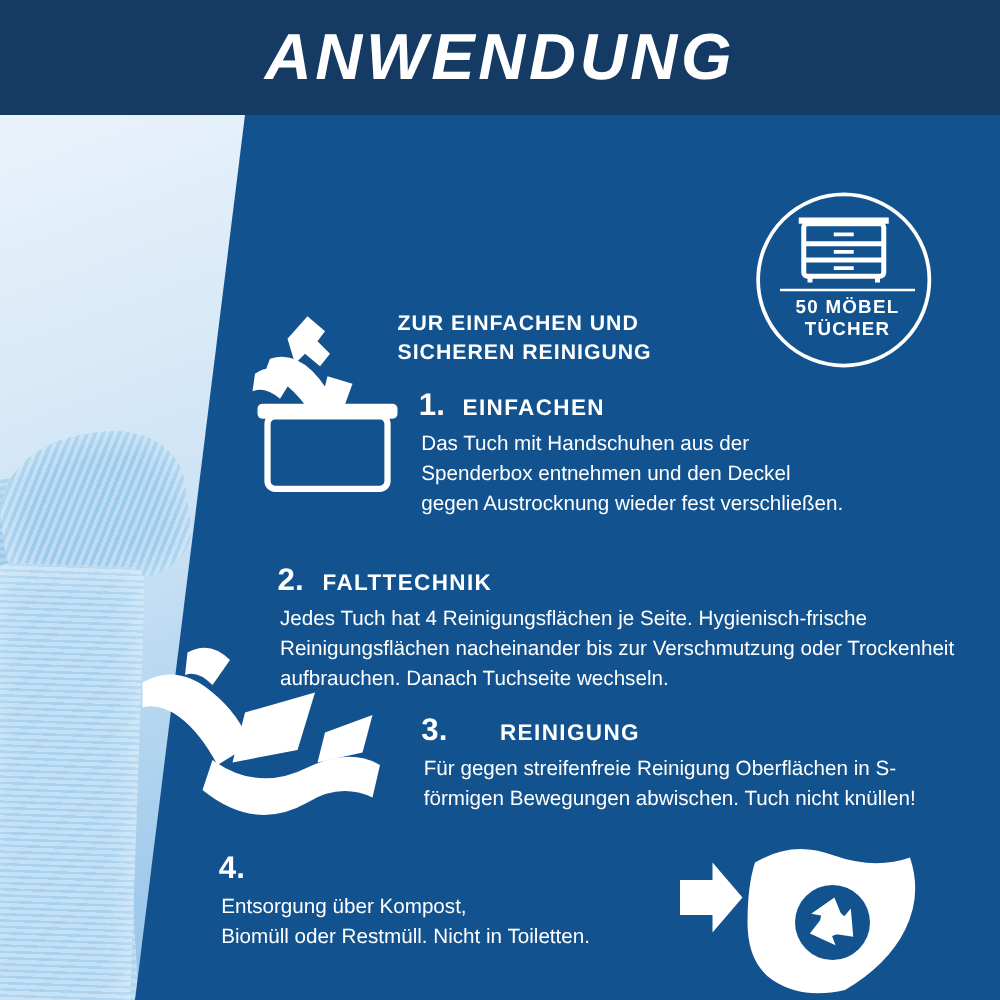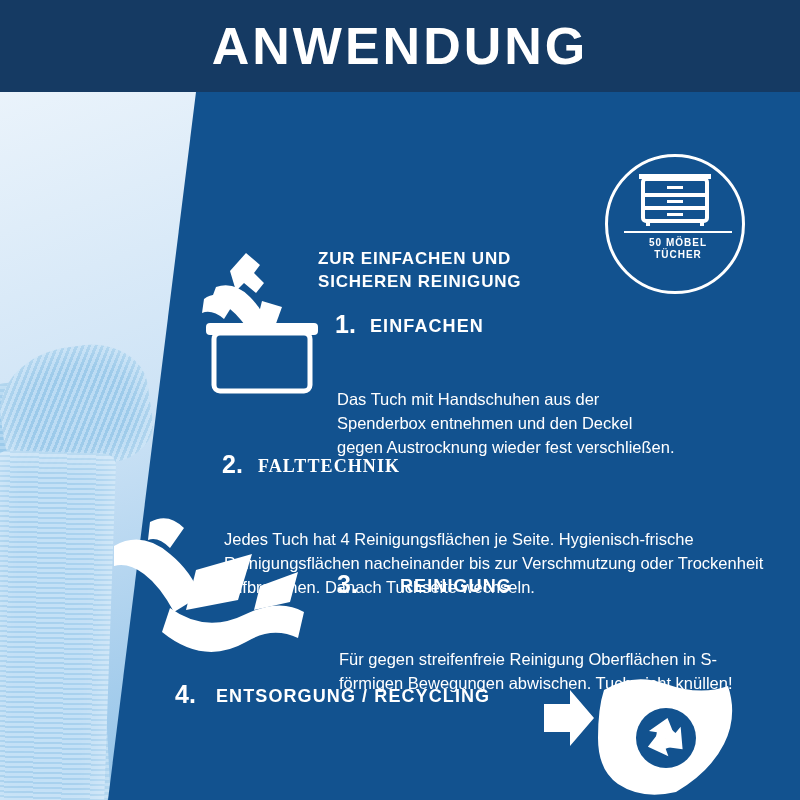--- a/index.html
+++ b/index.html
@@ -29,20 +29,21 @@
     align-items: center;
     justify-content: center;
   }
   #header-title {
     color: #ffffff;
     font-size: 52px;
     font-weight: bold;
     letter-spacing: 3px;
     line-height: 1;
     text-align: center;
+    font-style: italic;
   }
 
   
   #photo-area {
     position: absolute;
     left: 0; top: 92px;
     width: 800px;
     height: 708px;
     background: linear-gradient(160deg, #eaf3fb 0%, #cfe4f6 35%, #9cc8ea 70%, #7fb6e0 100%);
     overflow: hidden;
@@ -159,21 +160,21 @@
     width: 108px;
     height: 2px;
     background: #ffffff;
   }
   #badge-text {
     position: absolute;
     left: 0;
     top: 80px;
     width: 140px;
     text-align: center;
-    font-size: 10px;
+    font-size: 15px;
     font-weight: bold;
     letter-spacing: 1px;
     line-height: 1.2;
   }
 
   
   .step-num {
     position: absolute;
     font-size: 25px;
     font-weight: bold;
@@ -181,30 +182,29 @@
   .step-title {
     position: absolute;
     font-size: 18px;
     font-weight: bold;
     letter-spacing: 1.1px;
   }
   .step-body {
     position: absolute;
     font-size: 16.5px;
     line-height: 1.45;
-    margin-top: 44px;
   }
 
   
   #s1-num   { left: 335px; top: 218px; }
   #s1-title { left: 370px; top: 224px; }
   #s1-body  { left: 337px; top: 252px; width: 345px; }
   
   #s2-num   { left: 222px; top: 358px; }
-  #s2-title { left: 258px; top: 364px; font-family: Liberation Serif, serif; }
+  #s2-title { left: 258px; top: 364px; }
   #s2-body  { left: 224px; top: 392px; width: 560px; }
   
   #s3-num   { left: 337px; top: 478px; }
   #s3-title { left: 382px; top: 484px; margin-left: 18px; }
   #s3-body  { left: 339px; top: 512px; width: 400px; }
   
   #s4-num   { left: 175px; top: 588px; }
   #s4-title { left: 216px; top: 594px; }
   #s4-body  { left: 177px; top: 622px; width: 390px; }
 
@@ -279,21 +279,22 @@
 
     <div class="step-num" id="s2-num">2.</div>
     <div class="step-title" id="s2-title">FALTTECHNIK</div>
     <div class="step-body" id="s2-body">Jedes Tuch hat 4 Reinigungsflächen je Seite. Hygienisch-frische Reinigungsflächen nacheinander bis zur Verschmutzung oder Trockenheit aufbrauchen. Danach Tuchseite wechseln.</div>
 
     <div class="step-num" id="s3-num">3.</div>
     <div class="step-title" id="s3-title">REINIGUNG</div>
     <div class="step-body" id="s3-body">Für gegen streifenfreie Reinigung Oberflächen in S-förmigen Bewegungen abwischen. Tuch nicht knüllen!</div>
 
     <div class="step-num" id="s4-num">4.</div>
-    <div class="step-title" id="s4-title">ENTSORGUNG / RECYCLING</div>
+    <div class="step-body" id="s4-body" style="white-space:pre-line">Entsorgung über Kompost,
+Biomüll oder Restmüll. Nicht in Toiletten.</div>
 
     <svg id="illus-recyc" class="illus" viewBox="0 0 200 128">
       <path d="M4 32 l26 0 0 -14 24 28 -24 28 0 -14 -26 0 z" fill="#ffffff"></path>
       <path d="M64 18 q30 -18 62 -6 q34 12 62 2 q10 30 -4 58 q-14 28 -48 48 q-34 8 -58 -8 q-20 -14 -20 -46 q0 -30 6 -48 z" fill="#ffffff"></path>
       <g transform="translate(126,66)">
         <circle r="30" fill="#12528f"></circle>
         <path d="M-2 -20 l10 16 -8 0 0 10 -10 0 0 -10 -8 0 z" fill="#ffffff" transform="rotate(10)"></path>
         <path d="M-2 -20 l10 16 -8 0 0 10 -10 0 0 -10 -8 0 z" fill="#ffffff" transform="rotate(130)"></path>
         <path d="M-2 -20 l10 16 -8 0 0 10 -10 0 0 -10 -8 0 z" fill="#ffffff" transform="rotate(250)"></path>
       </g>

